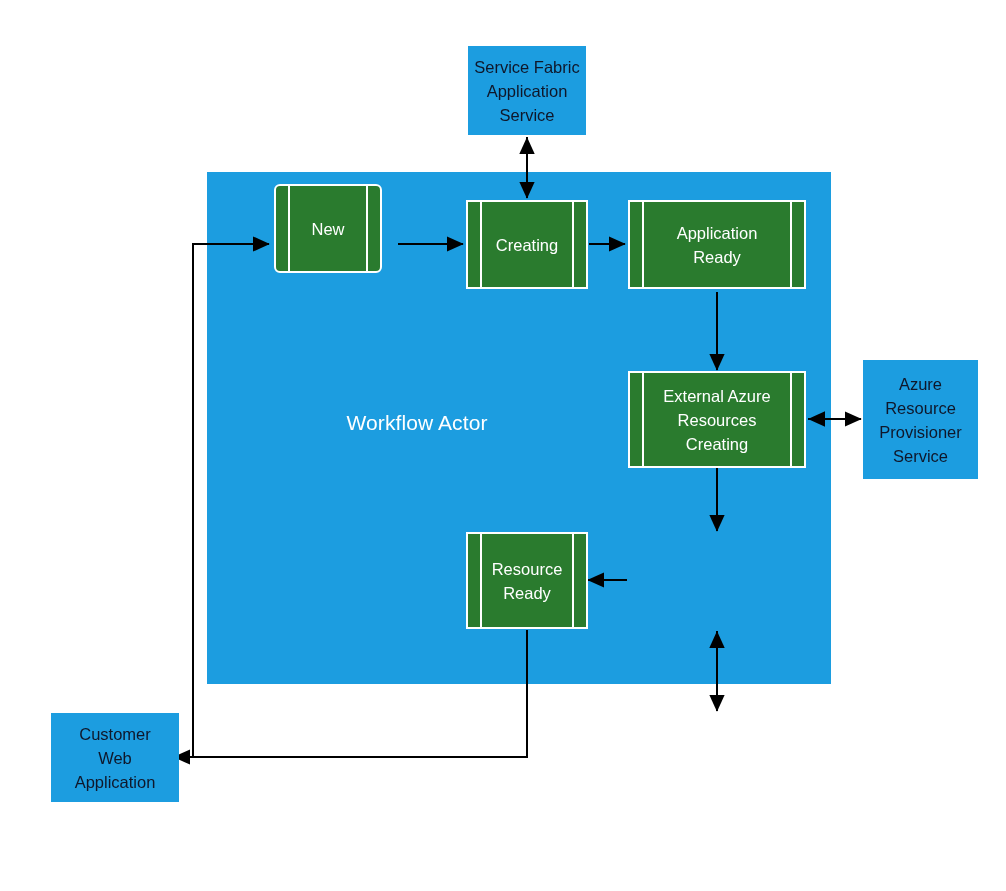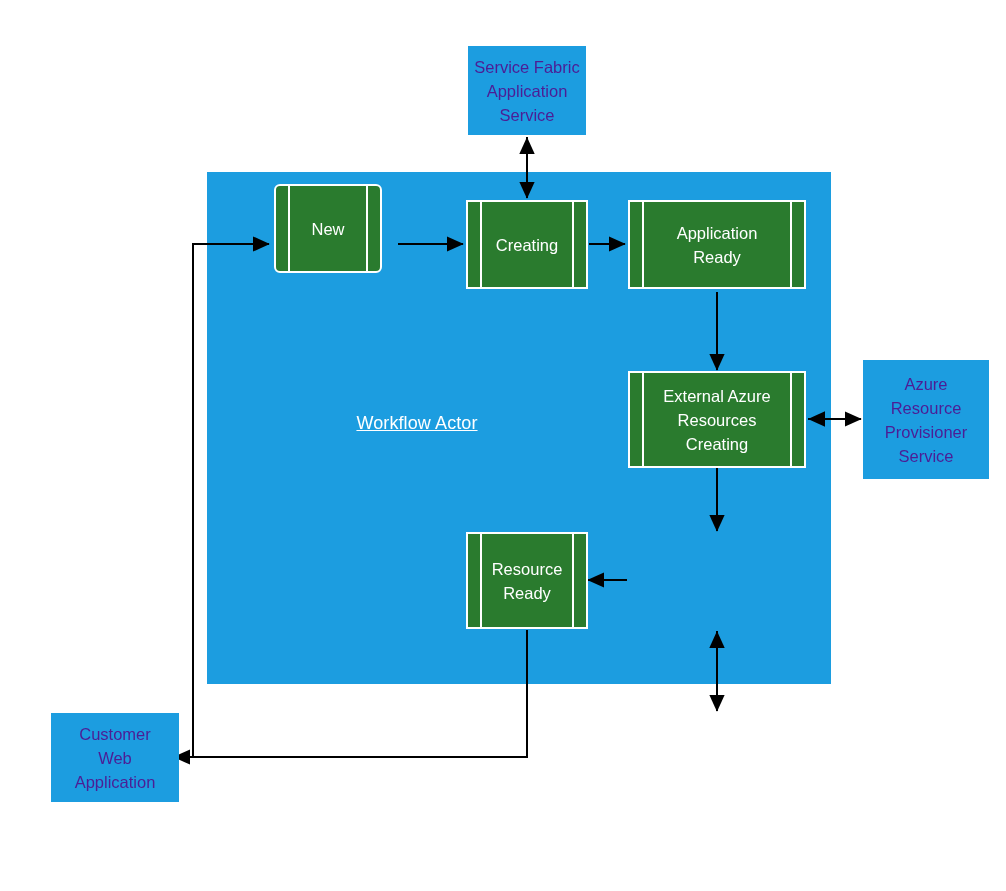--- a/index.html
+++ b/index.html
@@ -26,31 +26,30 @@
     width: 624px;
     height: 512px;
     background: #1C9DE0;
   }
   #workflow-actor-label {
     left: 207px;
     top: 410px;
     width: 420px;
     text-align: center;
     color: #ffffff;
-    font-size: 18px;
+    font-size: 21px;
     line-height: 26px;
     letter-spacing: .1px;
     white-space: nowrap;
-    text-decoration: underline;
   }
 
   
   .svc-box {
     background: #1C9DE0;
-    color: #4c1d95;
+    color: #0f172a;
     display: flex;
     align-items: center;
     justify-content: center;
     text-align: center;
     font-size: 16.5px;
     line-height: 24px;
     box-sizing: border-box;
     padding: 2px 4px;
   }
   .svc-box span { display: block; width: 100%; }
@@ -136,21 +135,21 @@
       <path d="M627,580 L588,580" marker-end="url(#ah)"></path>
 
       <path d="M527,630 L527,757 L174,757" marker-end="url(#ah)"></path>
     </g>
   </svg>
 
   <div class="abs svc-box" style="left:468px; top:46px; width:118px; height:89px;">
     <span>Service Fabric<br>Application<br>Service</span>
   </div>
 
-  <div class="abs svc-box" style="left:863px; top:360px; width:126px; height:119px;">
+  <div class="abs svc-box" style="left:863px; top:360px; width:115px; height:119px;">
     <span>Azure<br>Resource<br>Provisioner<br>Service</span>
   </div>
 
 
   <div class="abs svc-box" style="left:51px; top:713px; width:128px; height:89px;">
     <span>Customer<br>Web<br>Application</span>
   </div>
 
   <div class="state-box" style="left:274px; top:184px; width:108px; height:89px;border-radius:6px;">
     <span class="state-label">New</span>

